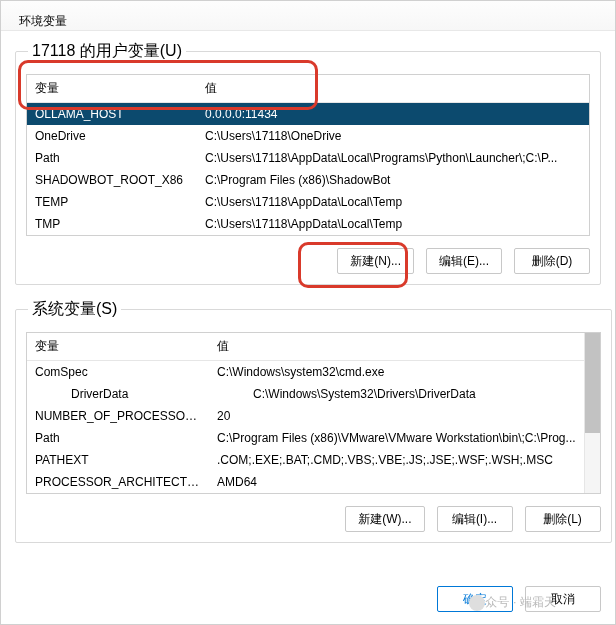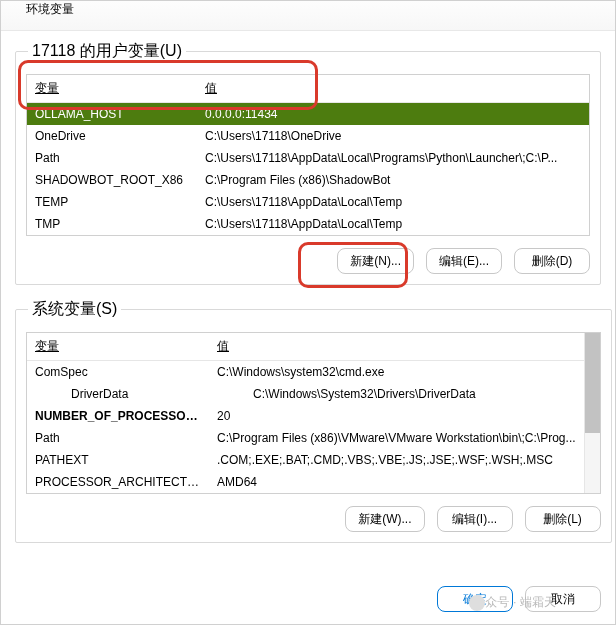--- a/index.html
+++ b/index.html
@@ -18,22 +18,22 @@
     height: 625px;
     display: flex;
     flex-direction: column;
     background: #fff;
   }
   .titlebar {
     height: 30px;
     background: linear-gradient(to bottom, #fdfdfd, #f7f7f7);
     border-bottom: 1px solid #e8e8e8;
     display: flex;
-    align-items: flex-start;
-    padding-left: 25px;
+    align-items: flex-end;
+    padding-left: 18px;
     font-size: 12px;
   }
   .client {
     flex: 1;
     padding: 10px 14px 10px 14px;
     background: #fff;
     display: flex;
     flex-direction: column;
     position: relative;
   }
@@ -52,21 +52,20 @@
   .grid {
     border: 1px solid #d0d0d0;
     background: #fff;
     width: 100%;
     overflow: hidden;
   }
   .grid-header {
     display: flex;
     background: #fff;
     border-bottom: 1px solid #e6e6e6;
-    text-decoration: underline;
   }
   .grid-header .col {
     padding: 5px 8px;
     font-size: 12px;
     color: #000;
   }
   .grid-body {
     max-height: 150px;
     overflow: hidden;
   }
@@ -78,39 +77,39 @@
   }
   .grid-row .col {
     padding: 3px 8px;
     white-space: nowrap;
     overflow: hidden;
     text-overflow: ellipsis;
   }
   .col-name { flex: 0 0 170px; }
   .col-value { flex: 1; }
   .grid-row.selected {
-    background: #4d7c0f;
+    background: #0c4a6e;
     color: #fff;
   }
   .btn-row {
     display: flex;
     justify-content: flex-end;
     gap: 12px;
     margin-top: 12px;
   }
   .btn {
     min-width: 76px;
     height: 26px;
     border: 1px solid #c8c8c8;
     background: #fff;
     font-size: 12px;
     font-family: inherit;
     cursor: pointer;
     padding: 0 12px;
-    border-radius: 8px;
+    border-radius: 2px;
   }
   .btn.primary {
     border-color: #0078d7;
     color: #0078d7;
   }
   .footer-row {
     display: flex;
     justify-content: flex-end;
     gap: 12px;
     padding: 6px 14px 12px 14px;
@@ -229,21 +228,21 @@
           <div class="grid-body" id="sys-grid-body" style="max-height: 156px;">
               <div class="grid-row">
                 <div class="col col-name" style="flex: 0 0 182px;">ComSpec</div>
                 <div class="col col-value">C:\Windows\system32\cmd.exe</div>
               </div>
               <div class="grid-row">
                 <div class="col col-name" style="flex: 0 0 182px; margin-left: 36px;">DriverData</div>
                 <div class="col col-value">C:\Windows\System32\Drivers\DriverData</div>
               </div>
               <div class="grid-row">
-                <div class="col col-name" style="flex: 0 0 182px; font-weight: bold;">NUMBER_OF_PROCESSORS</div>
+                <div class="col col-name" style="flex: 0 0 182px;">NUMBER_OF_PROCESSORS</div>
                 <div class="col col-value">20</div>
               </div>
               <div class="grid-row">
                 <div class="col col-name" style="flex: 0 0 182px;">Path</div>
                 <div class="col col-value">C:\Program Files (x86)\VMware\VMware Workstation\bin\;C:\Prog...</div>
               </div>
               <div class="grid-row">
                 <div class="col col-name" style="flex: 0 0 182px;">PATHEXT</div>
                 <div class="col col-value">.COM;.EXE;.BAT;.CMD;.VBS;.VBE;.JS;.JSE;.WSF;.WSH;.MSC</div>
               </div>

